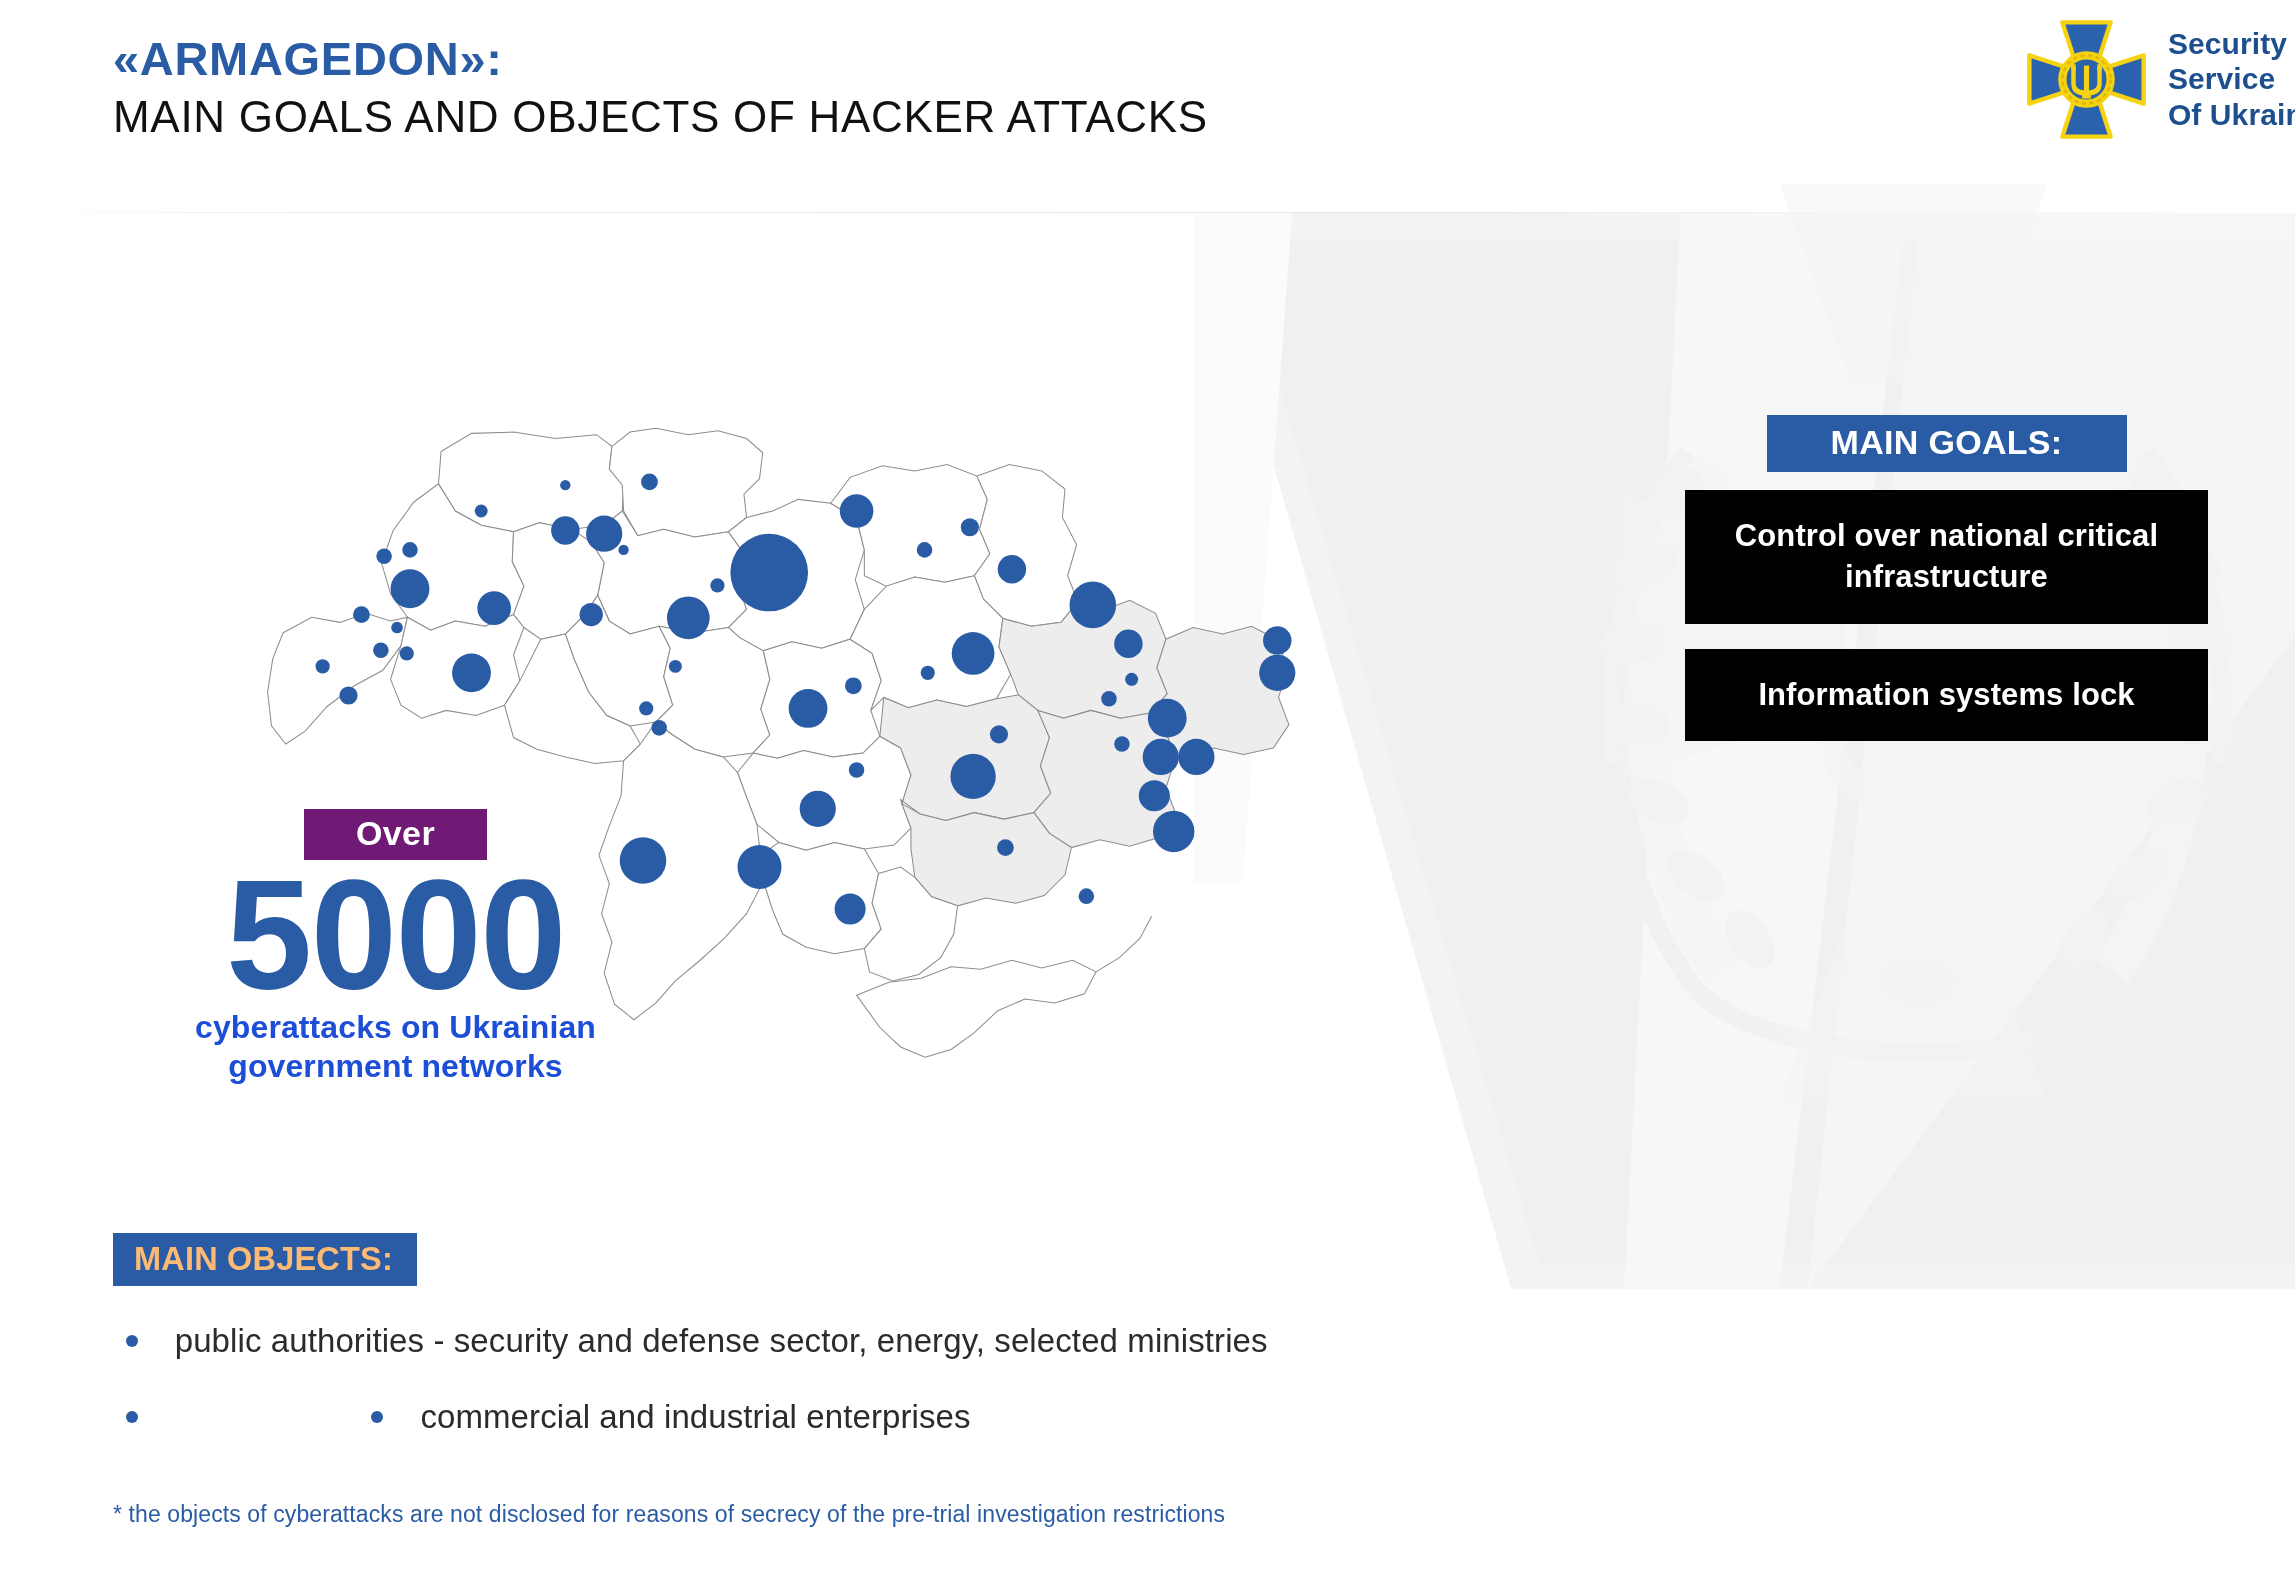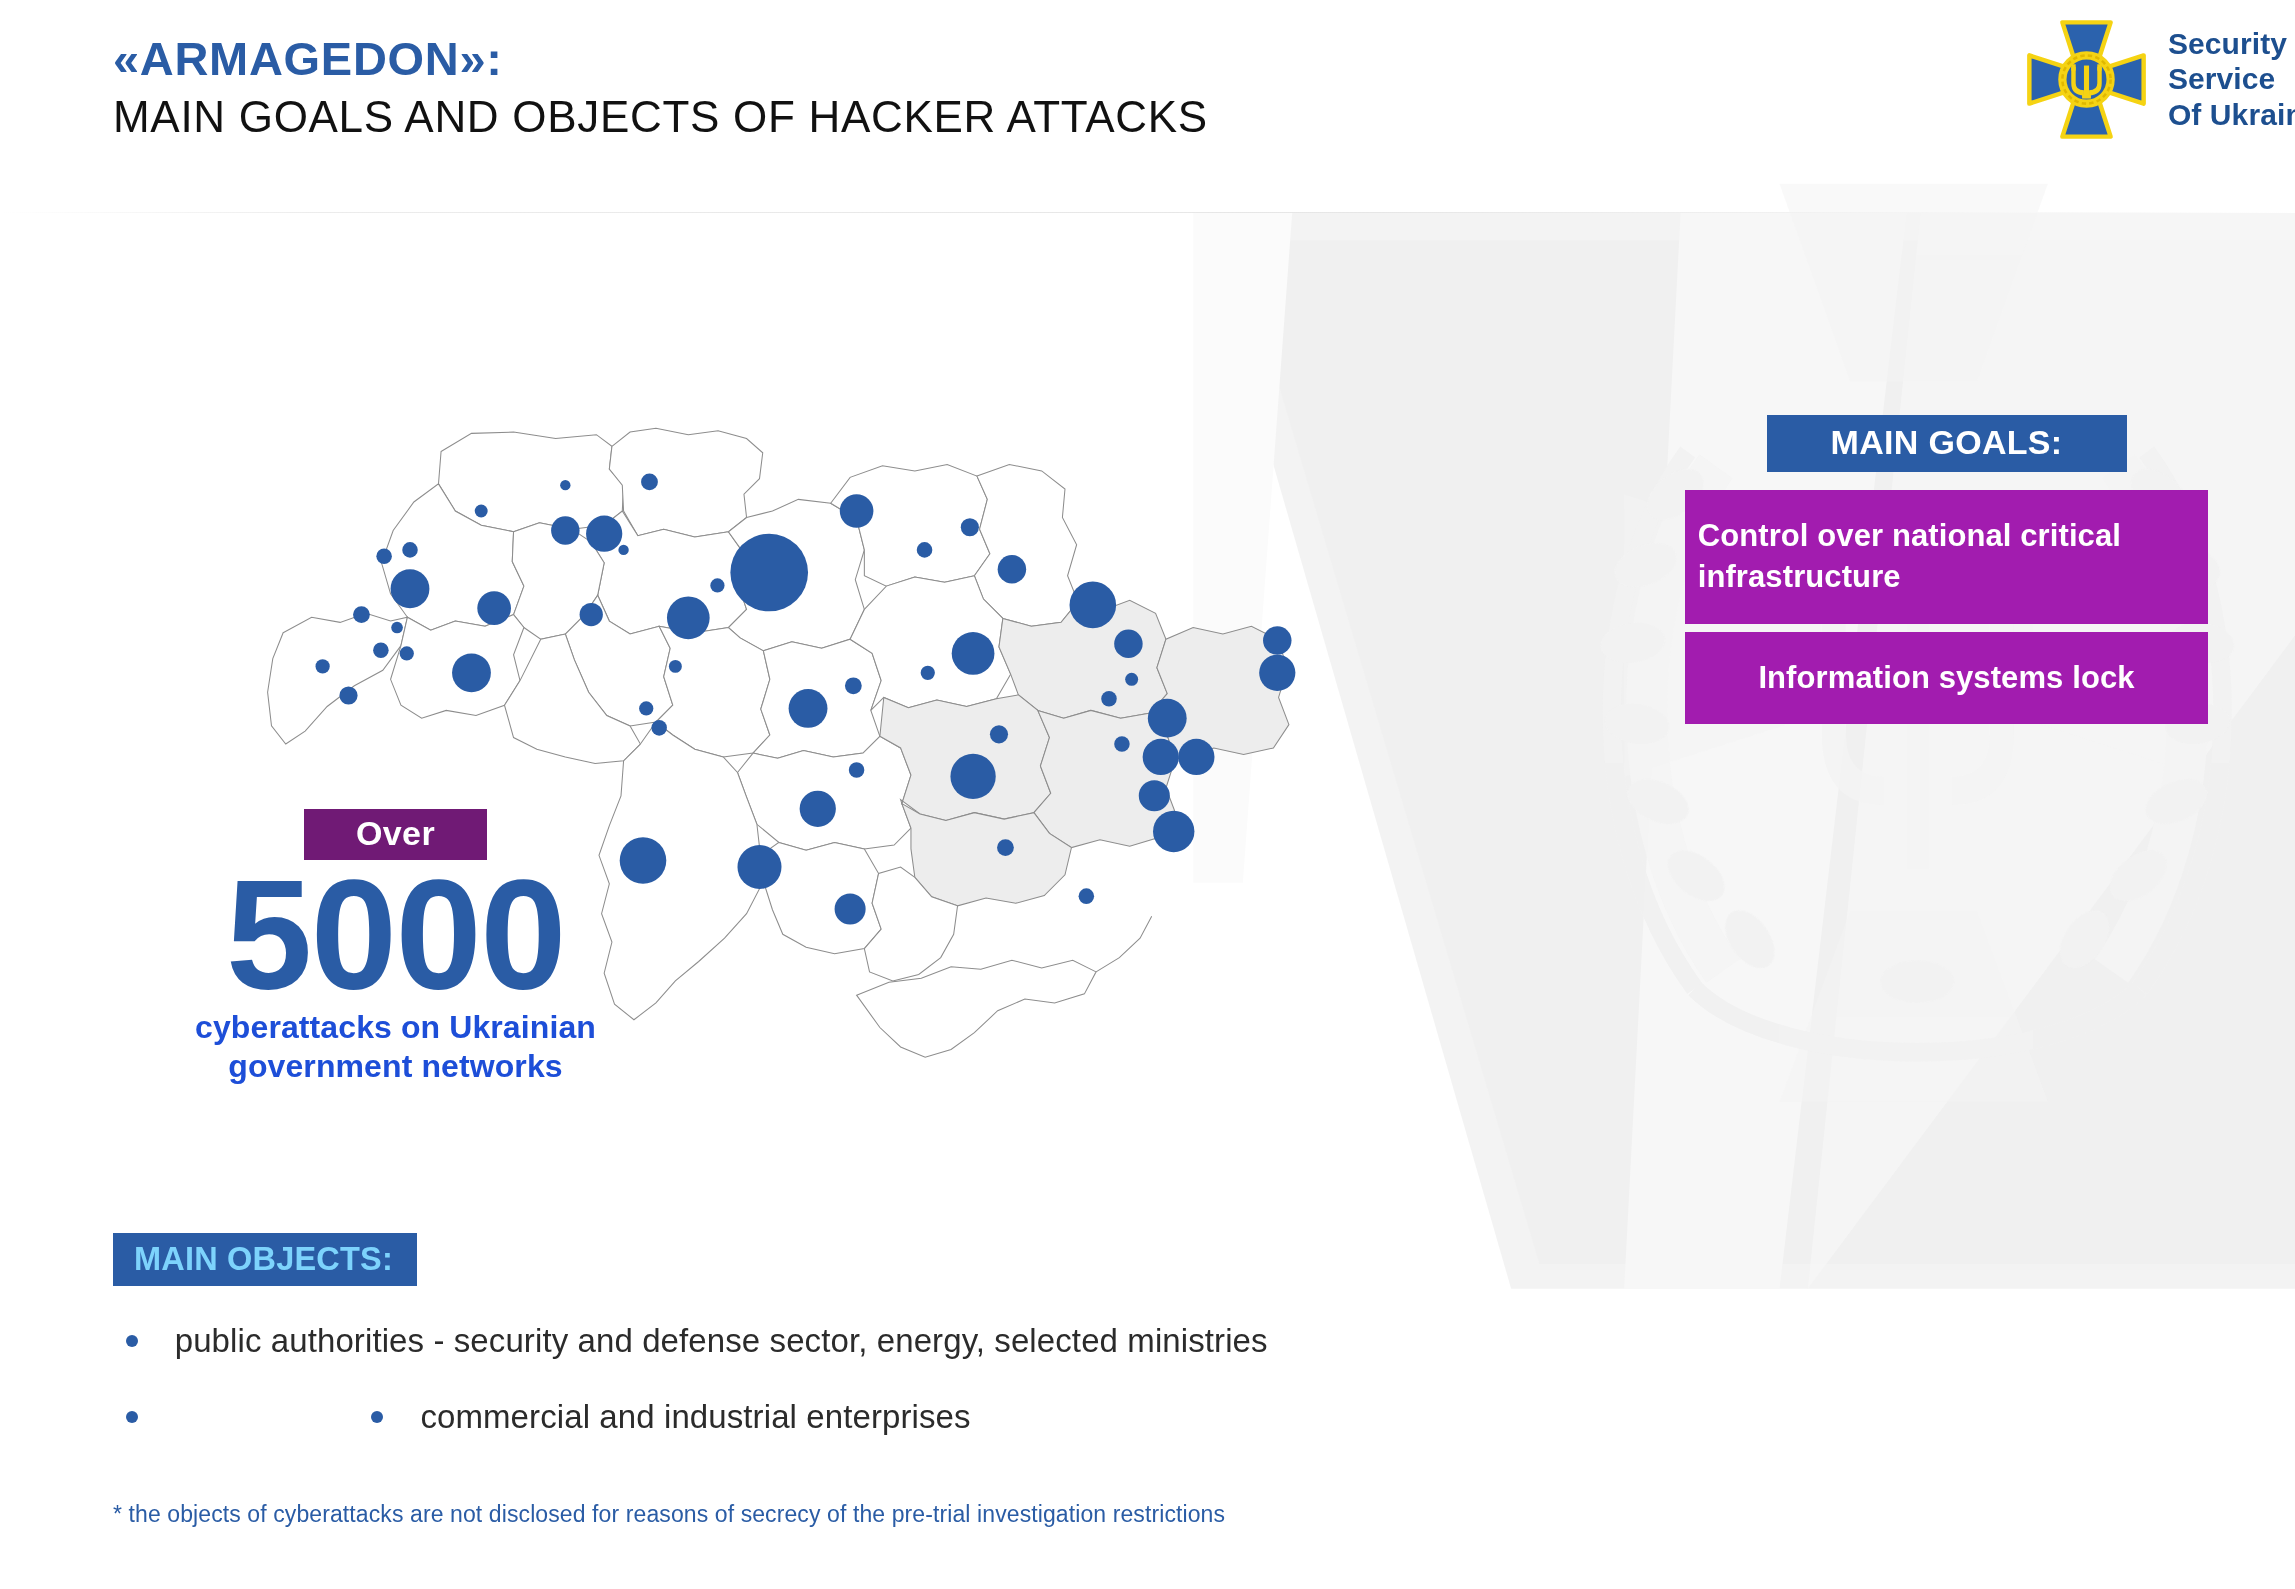--- a/index.html
+++ b/index.html
@@ -64,33 +64,33 @@
   }
 
   
   .goals{position:absolute;left:1685px;top:415px;width:523px;}
   .goals-head{
     background:#2a5ca5;color:#ffffff;font-size:34px;font-weight:bold;
     text-align:center;padding:10px 0 11.3px 0;width:360px;margin:0 auto 18.4px auto;
     letter-spacing:0.3px;line-height:1.05;
   }
   .goal-box{
-    background:#a21caf;color:#ffffff;font-size:31px;font-weight:bold;
-    line-height:1.32;letter-spacing:0.1px;
-    padding:18.4px 12.7px;margin-bottom:8px;
+    background:#000000;color:#ffffff;font-size:31px;font-weight:bold;
+    text-align:center;line-height:1.32;letter-spacing:0.1px;
+    padding:18.4px 12.7px;margin-bottom:25px;
   }
   .goal-box.b1{width:100%;box-sizing:border-box;min-height:134px;display:flex;align-items:center;justify-content:center;}
   .goal-box.b2{width:100%;box-sizing:border-box;min-height:117px;display:flex;align-items:center;justify-content:center;}
   .goal-box.b3{width:100%;box-sizing:border-box;min-height:134px;display:flex;align-items:center;justify-content:center;}
   .goal-box.b4{width:100%;box-sizing:border-box;min-height:92px;display:flex;align-items:center;justify-content:center;}
 
   
   .objects{position:absolute;left:113px;top:1233px;width:1625px;}
   .objects-head{
-    display:inline-block;background:#2a5ca5;color:#7dd3fc;
+    display:inline-block;background:#2a5ca5;color:#fdba74;
     font-size:32.5px;font-weight:bold;padding:8.5px 24px 10px 21px;
     letter-spacing:0.2px;line-height:1.05;
   }
   .bullet-row{display:flex;align-items:flex-start;margin-top:34px;}
   .bullet{display:flex;align-items:flex-start;}
   .bullet .dotmark{
     width:12px;height:12px;border-radius:50%;background:#2a5ca5;
     margin:15.5px 37px 0 12.7px;flex:0 0 auto;
   }
   .bullet .btext{font-size:33px;color:#2b2b2b;line-height:1.25;letter-spacing:0.1px;white-space:nowrap;}

